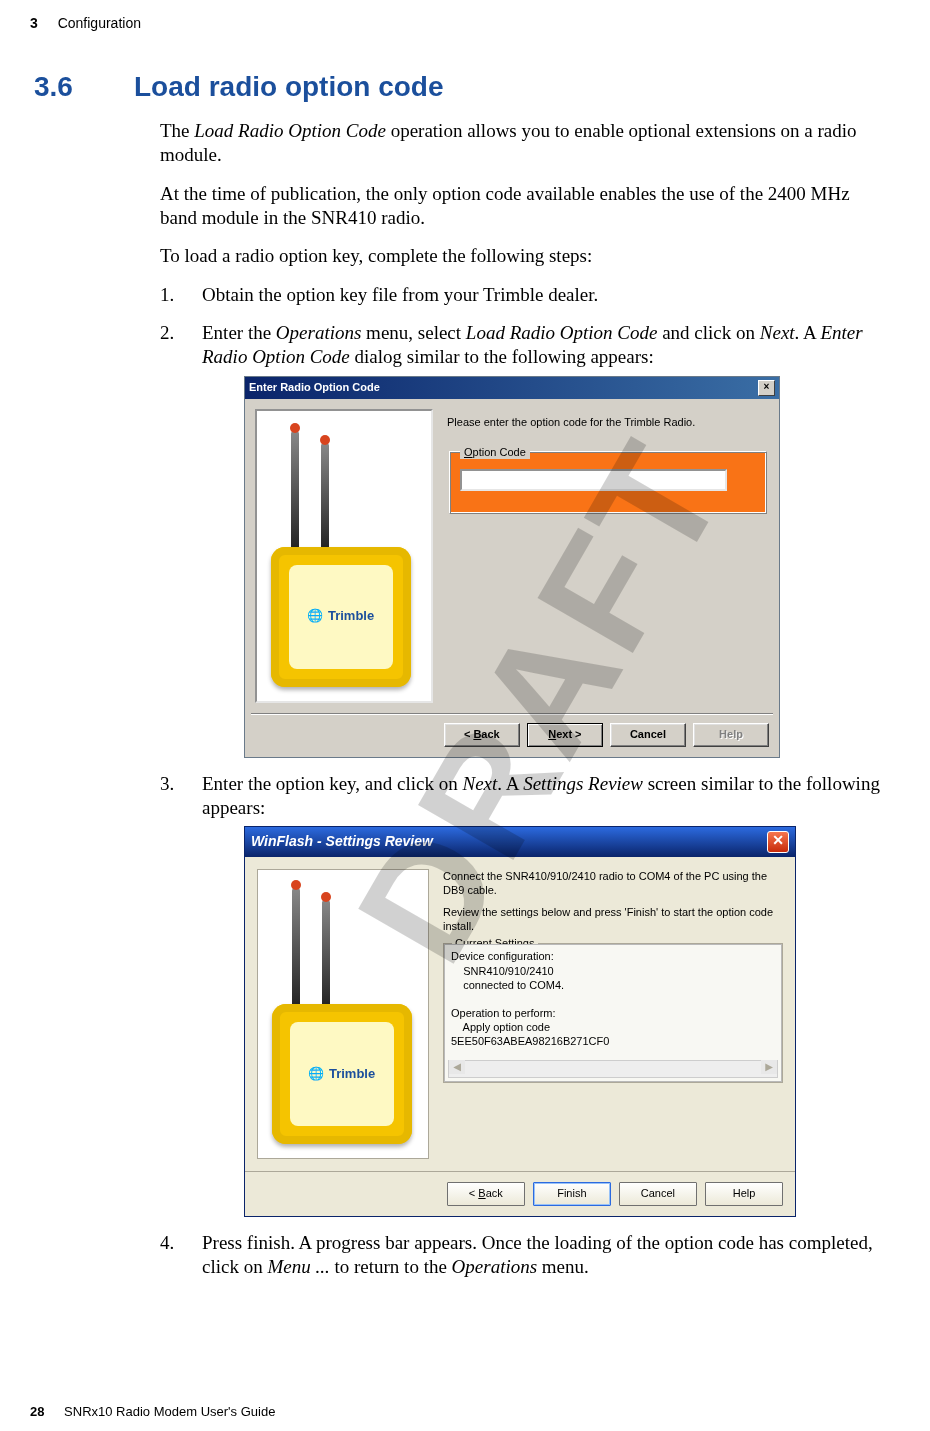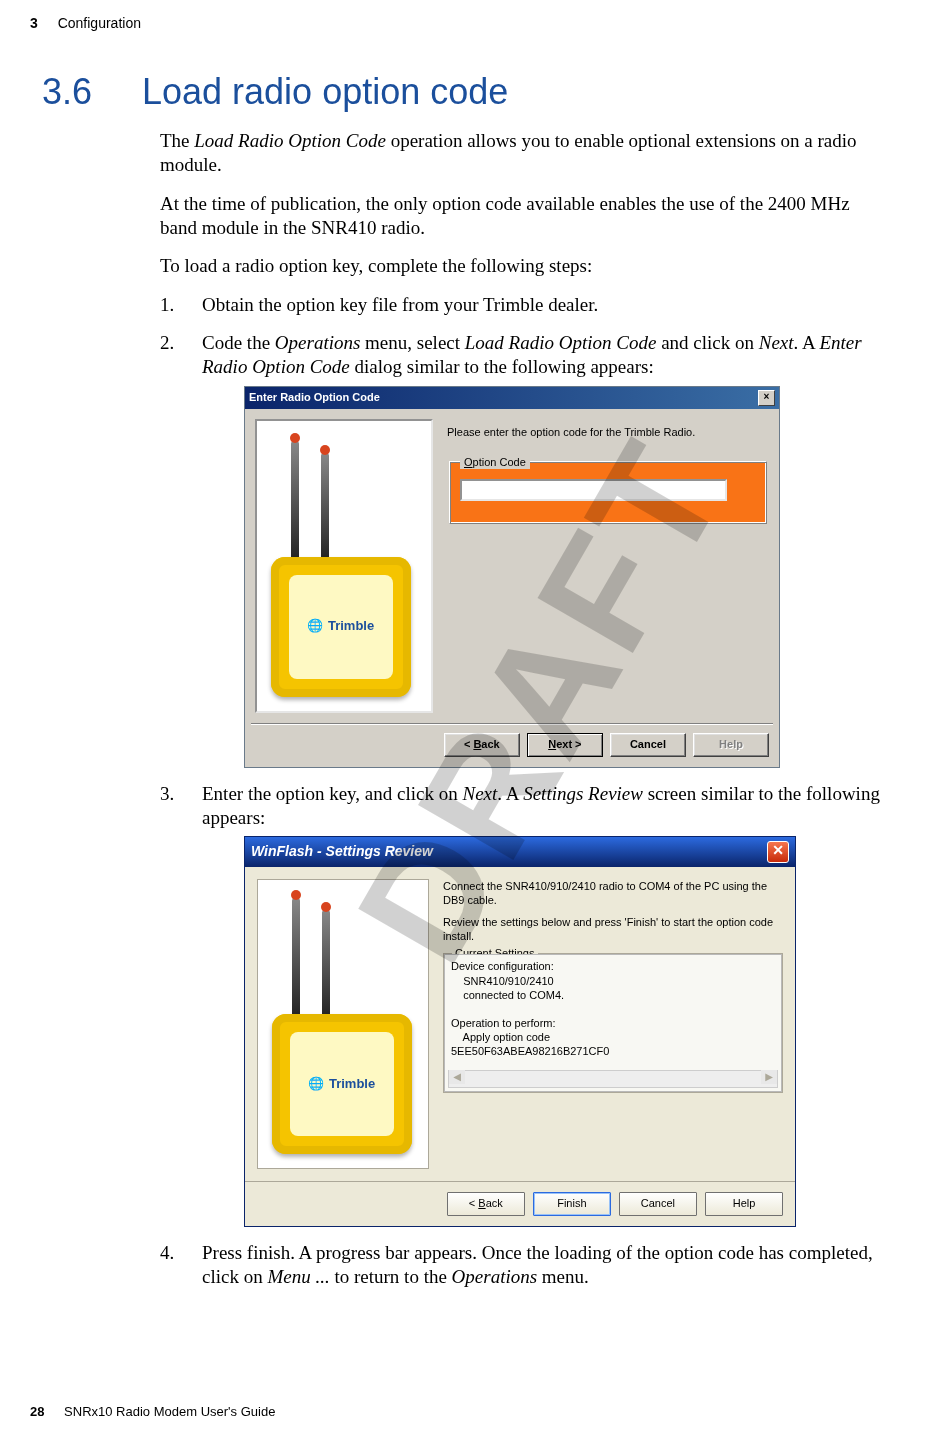--- a/index.html
+++ b/index.html
@@ -19,23 +19,23 @@
   .header-line {
     font-family: Arial, Helvetica, sans-serif;
     font-size: 14px;
     margin-bottom: 40px;
   }
   .header-line b { font-weight: bold; }
   .hdr-chapter-num { margin-right: 16px; }
   .section-heading {
     font-family: Arial, Helvetica, sans-serif;
     color: #1b4f9c;
-    font-size: 36px;
-    font-weight: normal;
-    margin: 0 0 16px 12px;
+    font-size: 28px;
+    font-weight: bold;
+    margin: 0 0 16px 4px;
   }
   .sec-num { display: inline-block; width: 100px; }
   .body-text {
     margin-left: 130px;
     font-size: 19px;
     line-height: 1.28;
   }
   .body-text p { margin: 0 0 14px 0; }
   ol.steps {
     list-style: none;
@@ -338,21 +338,21 @@
     <p>To load a radio option key, complete the following steps:</p>
 
     <ol class="steps">
       <li>
         <span class="step-num">1.</span>
         <span>Obtain the option key file from your Trimble dealer.</span>
       </li>
 
       <li>
         <span class="step-num">2.</span>
-        <span>Code the </span><span class="italic">Operations</span><span> menu, select </span><span class="italic">Load Radio Option Code</span><span> and click on </span><span class="italic">Next</span><span>. A </span><span class="italic">Enter Radio Option Code</span><span> dialog similar to the following appears:</span>
+        <span>Enter the </span><span class="italic">Operations</span><span> menu, select </span><span class="italic">Load Radio Option Code</span><span> and click on </span><span class="italic">Next</span><span>. A </span><span class="italic">Enter Radio Option Code</span><span> dialog similar to the following appears:</span>
 
         <div class="figure">
           <div class="dlg1">
             <div class="dlg1-titlebar">
               <span>Enter Radio Option Code</span>
               <span class="dlg-close">×</span>
             </div>
             <div class="dlg1-body">
               <div class="radio-image-panel">
                 <div class="antenna left"></div>

